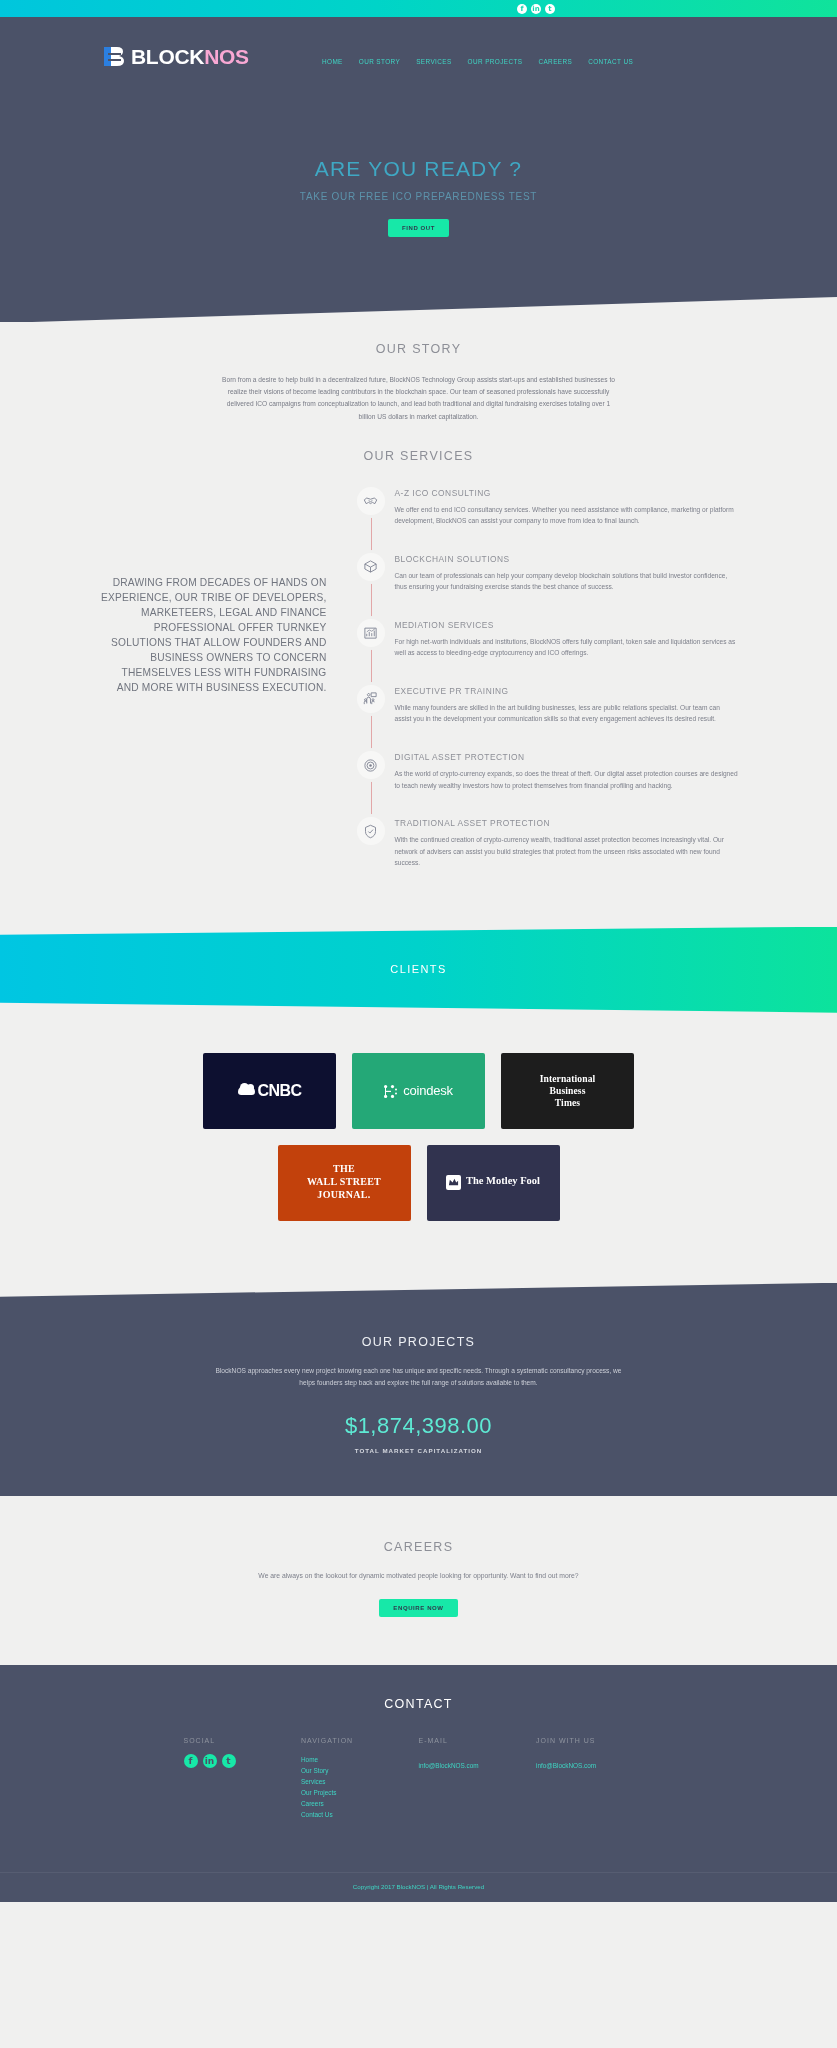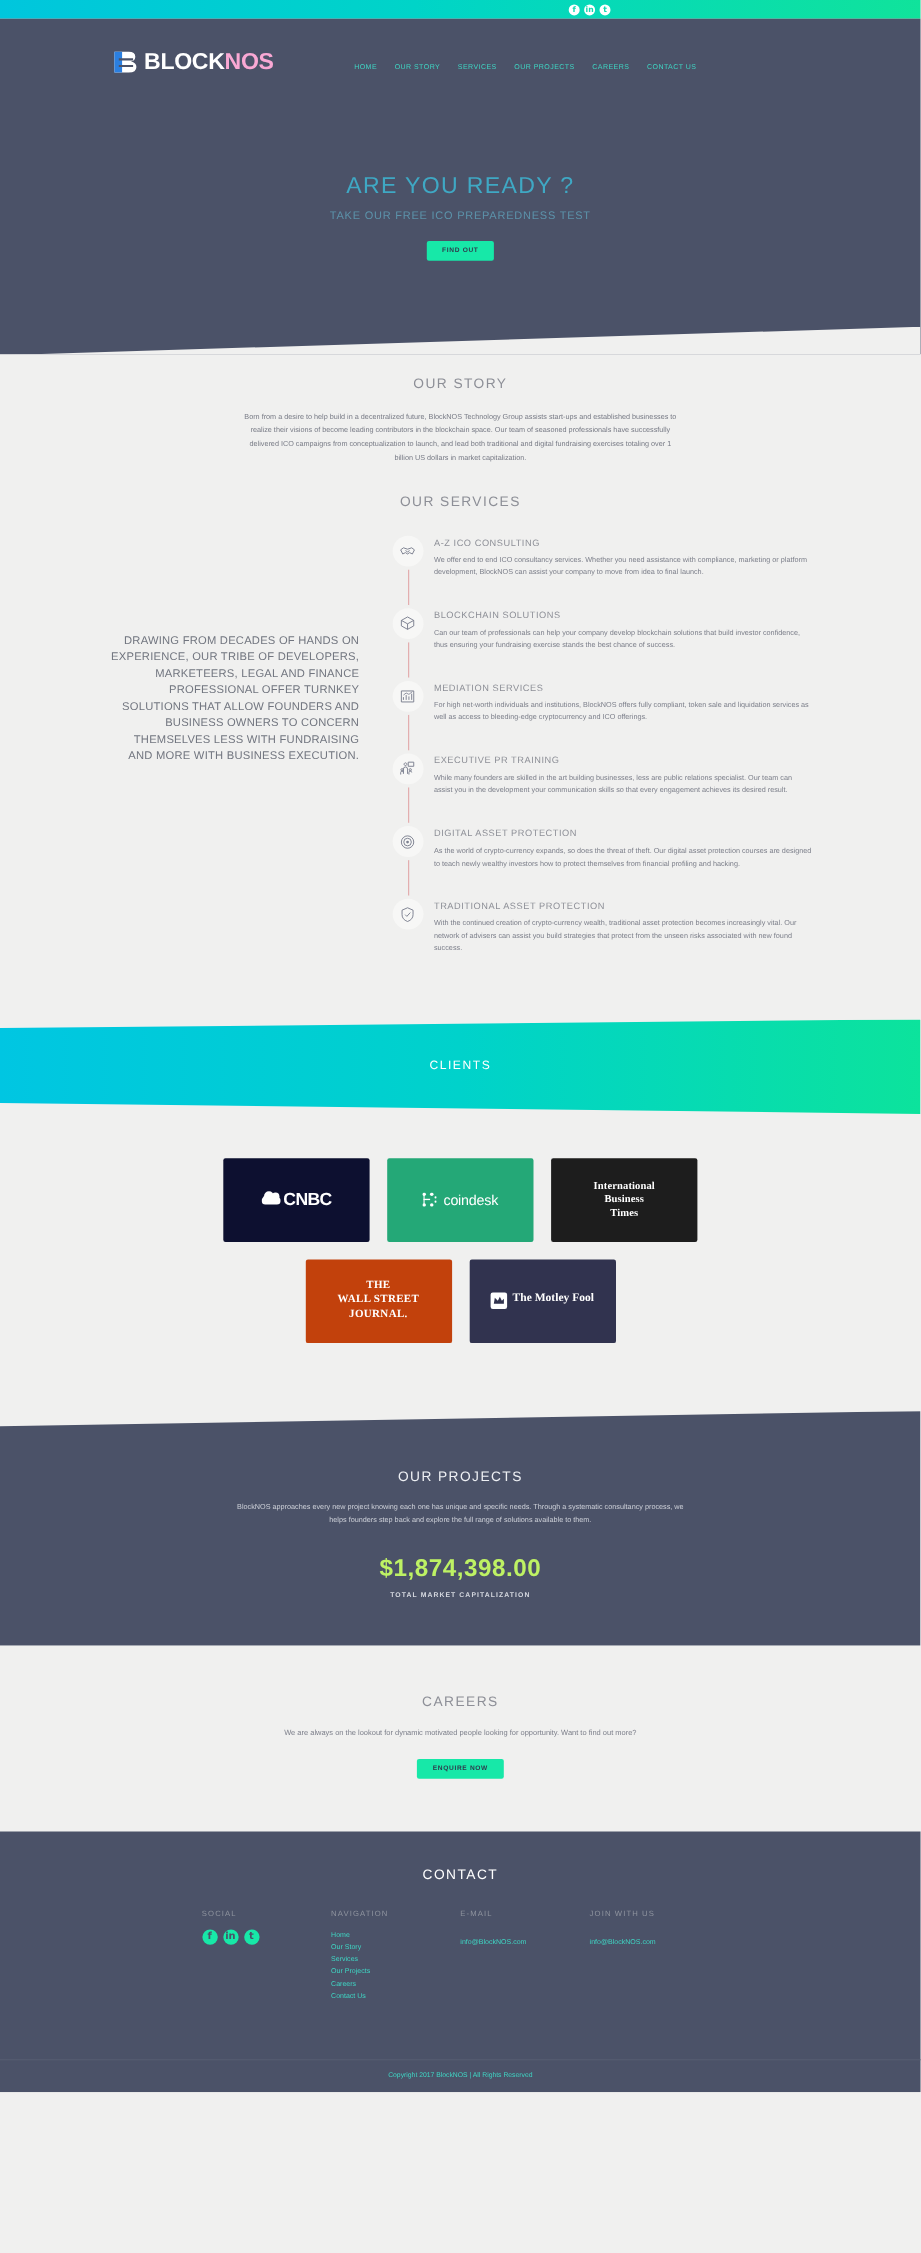--- a/index.html
+++ b/index.html
@@ -195,21 +195,21 @@
   .projects{
     position:relative; background:#4b5268; padding:52px 0 42px;
     clip-path:polygon(0 14px, 100% 0, 100% 100%, 0 100%);
     margin-top:-6px;
   }
   .proj-body{
     width:420px; margin:16px auto 0; text-align:center;
     color:#cdd0d8; font-size:6.6px; line-height:1.85;
   }
   .proj-num{
-    text-align:center; color:#bef264; font-size:22px; font-weight:700;
+    text-align:center; color:#5eead4; font-size:22px; font-weight:400;
     letter-spacing:.5px; margin-top:24px;
   }
   .proj-cap{
     text-align:center; color:#d6d9e0; font-size:6.2px;
     letter-spacing:1px; margin-top:8px; text-transform:uppercase; font-weight:bold;
   }
   .projects .sec-title{ color:#eef0f4; }
 
   
   .careers{ background:#f0f0ef; padding:44px 0 48px; text-align:center; }

